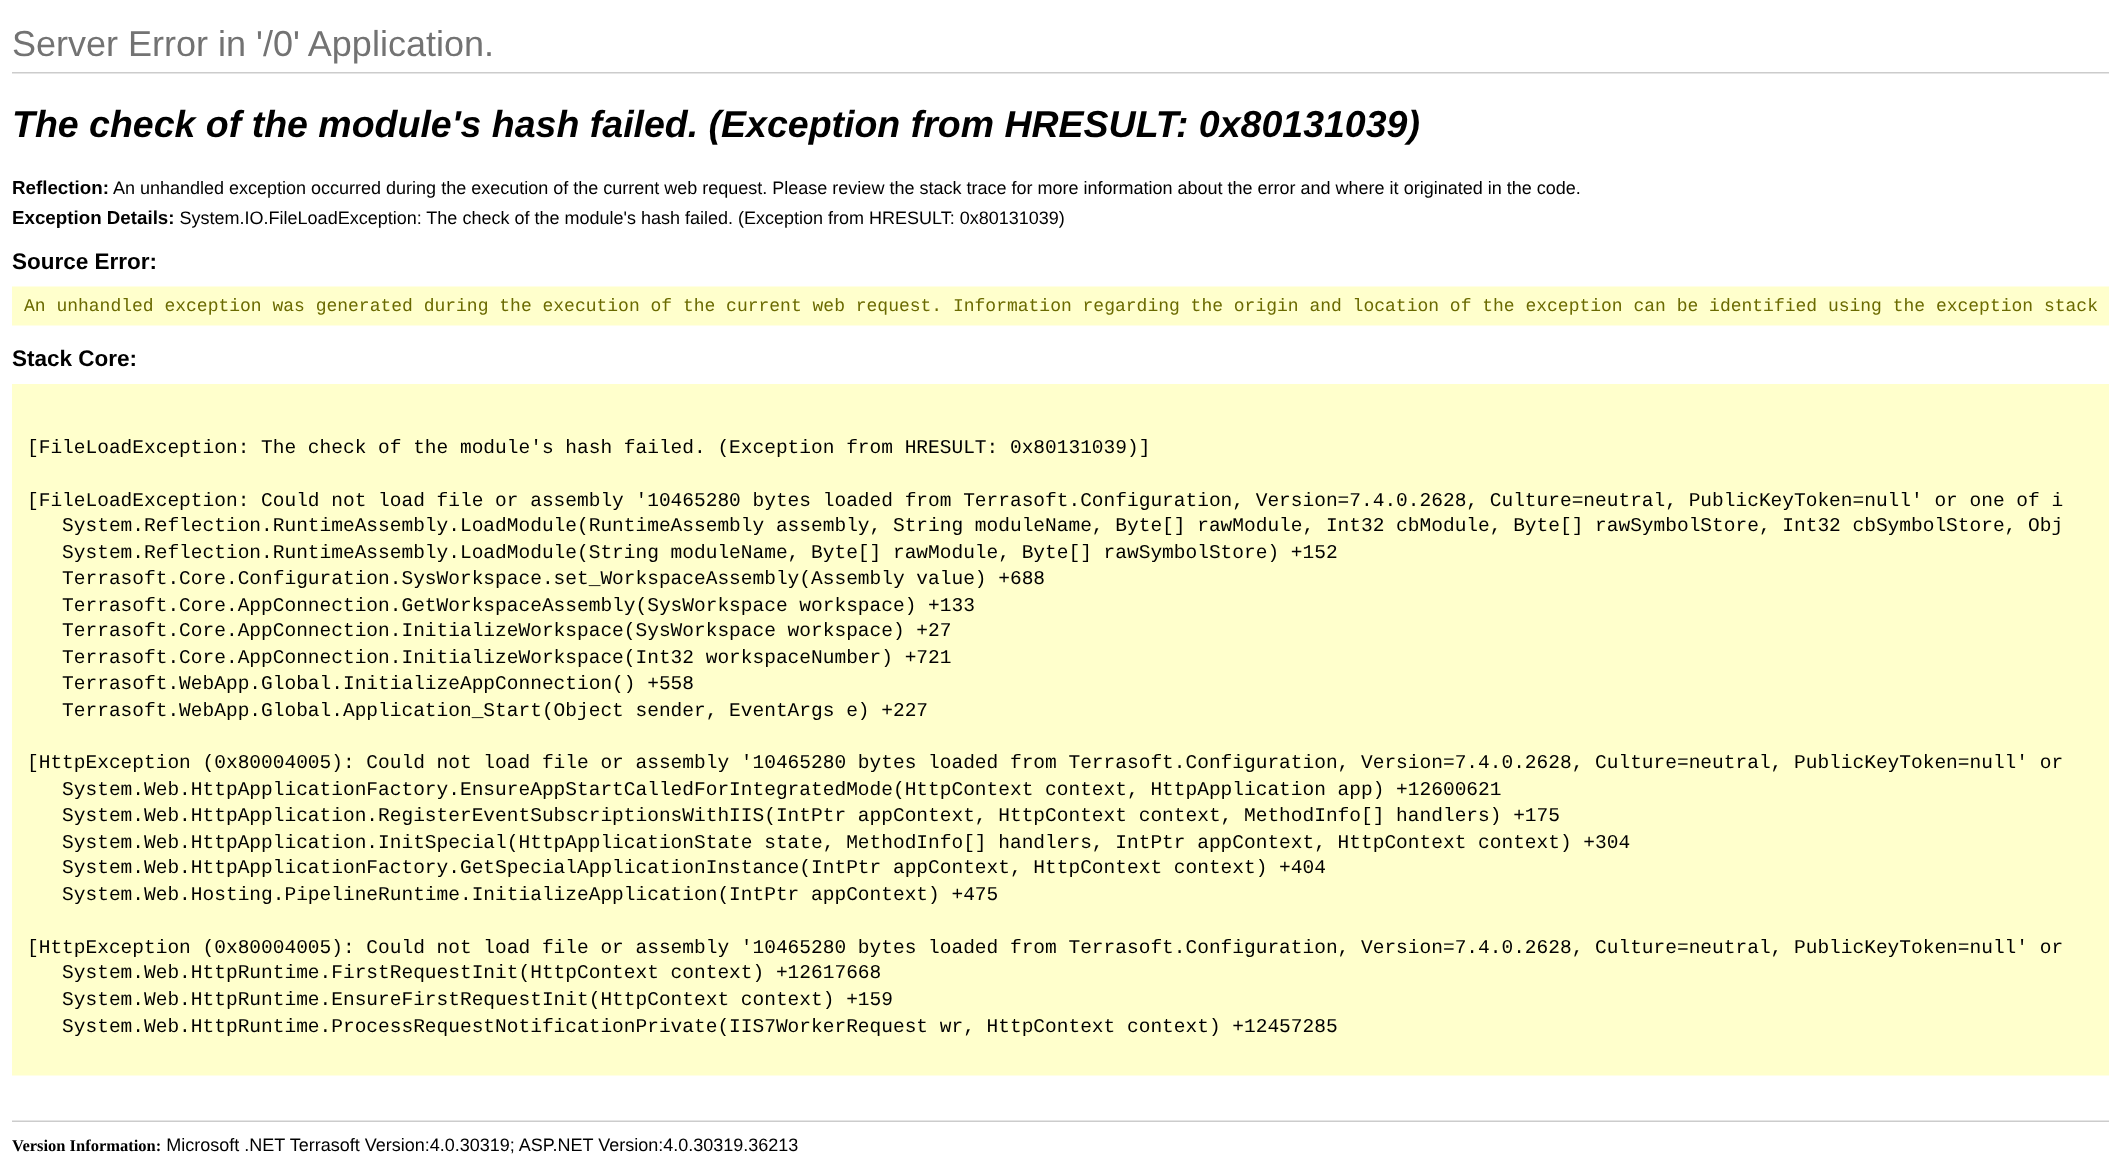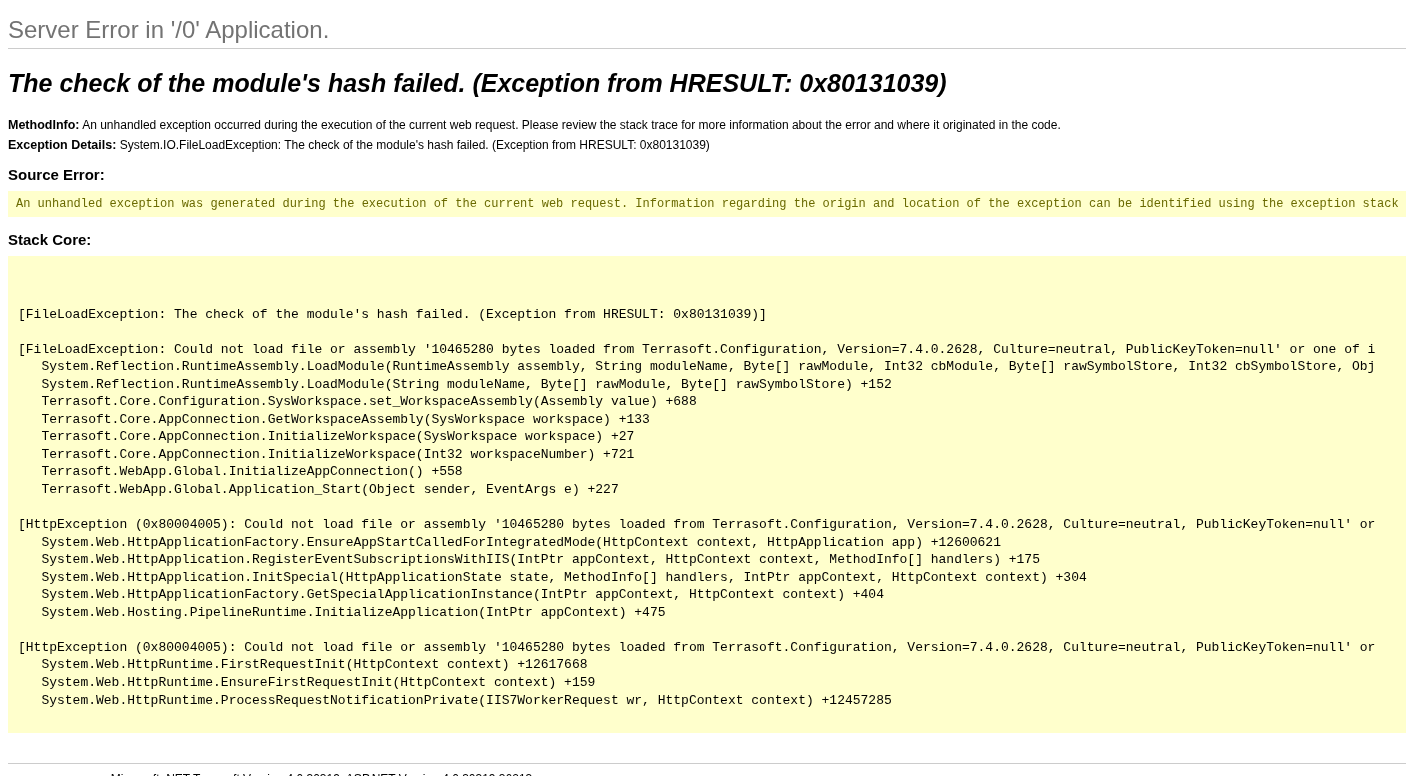--- a/index.html
+++ b/index.html
@@ -52,21 +52,21 @@
     padding: 6px 8px;
     font-family: Consolas, "Courier New", monospace;
     font-size: 12px;
     color: #6a6a00;
     white-space: pre;
     overflow-x: hidden;
     margin-bottom: 12px;
   }
   .yellow-trace {
     background: #ffffcc;
-    padding: 32px 10px 24px 10px;
+    padding: 16px 10px 24px 10px;
     font-family: Consolas, "Courier New", monospace;
     font-size: 13px;
     line-height: 1.35;
     color: #000000;
     white-space: pre;
     overflow-x: hidden;
     margin-bottom: 12px;
   }
   .version {
     font-size: 12px;
@@ -78,21 +78,21 @@
 </style>
 </head>
 <body>
 
 <h1 class="main-title">Server Error in '/0' Application.</h1>
 <hr class="sep">
 
 <h2 class="sub-title">The check of the module's hash failed. (Exception from HRESULT: 0x80131039)</h2>
 
 <div class="line">
-  <b>MethodInfo:</b>
+  <b>Reflection:</b>
   <span>An unhandled exception occurred during the execution of the current web request. Please review the stack trace for more information about the error and where it originated in the code.</span>
 </div>
 
 <div class="line">
   <b>Exception Details:</b>
   <span>System.IO.FileLoadException: The check of the module's hash failed. (Exception from HRESULT: 0x80131039)</span>
 </div>
 
 <div class="section-title">Source Error:</div>
 <div class="yellow-box">An unhandled exception was generated during the execution of the current web request. Information regarding the origin and location of the exception can be identified using the exception stack trace below.</div>

